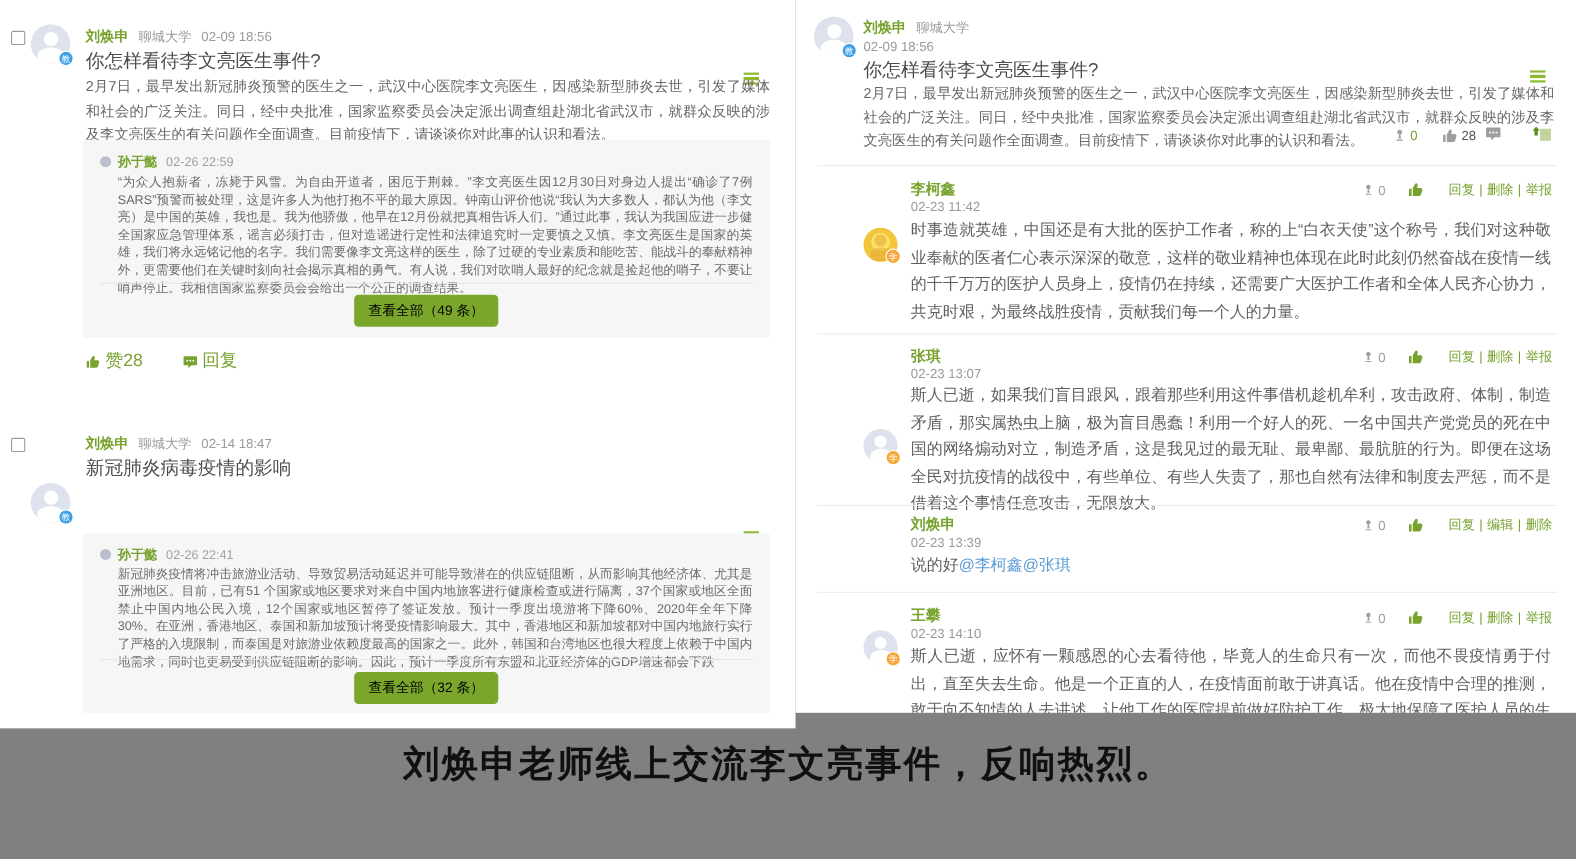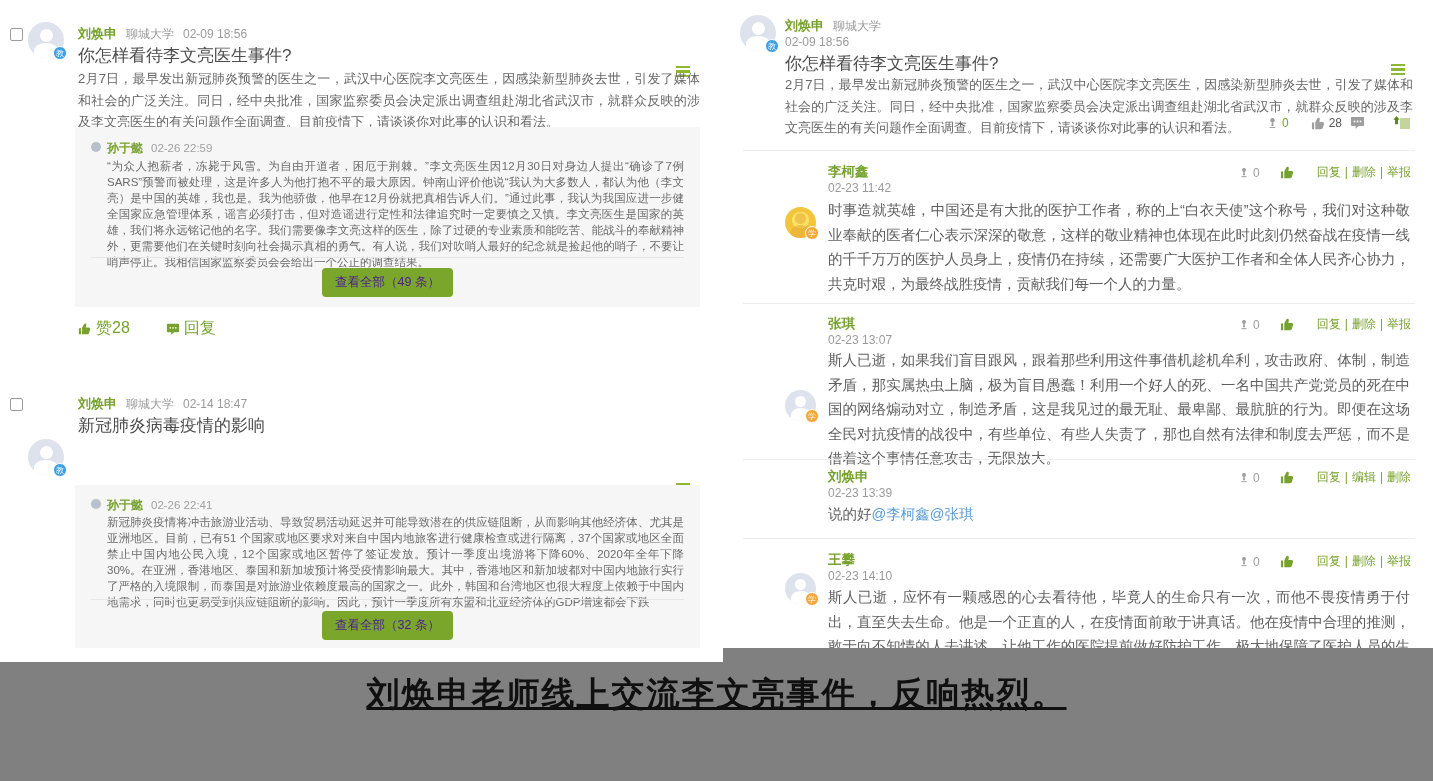--- a/index.html
+++ b/index.html
@@ -45,21 +45,21 @@
   .menu-icon { width:14px; height:11px; border-top:2.5px solid #8cb832; border-bottom:2.5px solid #8cb832; position:relative; cursor:pointer; }
   .menu-icon::before { content:""; position:absolute; left:0; top:2.3px; width:14px; height:2.5px; background:#8cb832; }
 
   
   .quote { background:#f6f6f6; border-radius:2px; }
   .qdot  { width:10px; height:10px; border-radius:50%; background:#b7c0cb; }
   .qname { color:#76a22d; font-size:12px; font-weight:bold; }
   .qtime { color:#a0a0a0; font-size:11.5px; margin-left:8px; }
   .qtext { color:#6b6b6b; font-size:11.5px; line-height:16px; text-align:justify; }
   .qdivider { height:1px; background:#e6e6e6; }
-  .view-all-btn { display:inline-block; background:#7aa62c; color:#4c1d95; font-size:12.5px;
+  .view-all-btn { display:inline-block; background:#7aa62c; color:#000000; font-size:12.5px;
                   padding:6px 13px; border-radius:4px; border:none; cursor:pointer; }
   .btn-wrap { text-align:center; }
 
   .divider { height:1px; background:#ececec; }
 
   
   .icon { display:inline-block; vertical-align:-2px; }
   .green  { color:#76a22d; fill:#76a22d; }
   .gray   { color:#9e9e9e; fill:#9e9e9e; }
   .darkgray { color:#555; }
@@ -71,21 +71,21 @@
   .links span { cursor:pointer; }
 
   
   .c-name { color:#76a22d; font-size:13.5px; font-weight:bold; }
   .c-time { color:#9a9a9a; font-size:12px; }
   .c-body { color:#5f5f5f; font-size:14.5px; line-height:24.5px; text-align:justify; }
   .mention { color:#5a9bd4; }
 
   
   #caption { position:absolute; left:0; top:648px; width:1433px; height:133px; text-align:center; }
-  .cap-line { color:#101010; font-family:"Liberation Serif", serif; font-weight:bold; font-size:33px; letter-spacing:2px;text-decoration:underline; }
+  .cap-line { color:#101010; font-family:"Liberation Serif", serif; font-weight:bold; font-size:33px; letter-spacing:2px; }
 </style>
 </head>
 <body>
 
 <div id="left-area" class="panel">
 
   <div class="abs checkbox" style="left:10px; top:28px;"></div>
   <div class="abs avatar" style="left:28px; top:22px;">
     <div class="bust"></div>
     <div class="badge blue">教</div>

